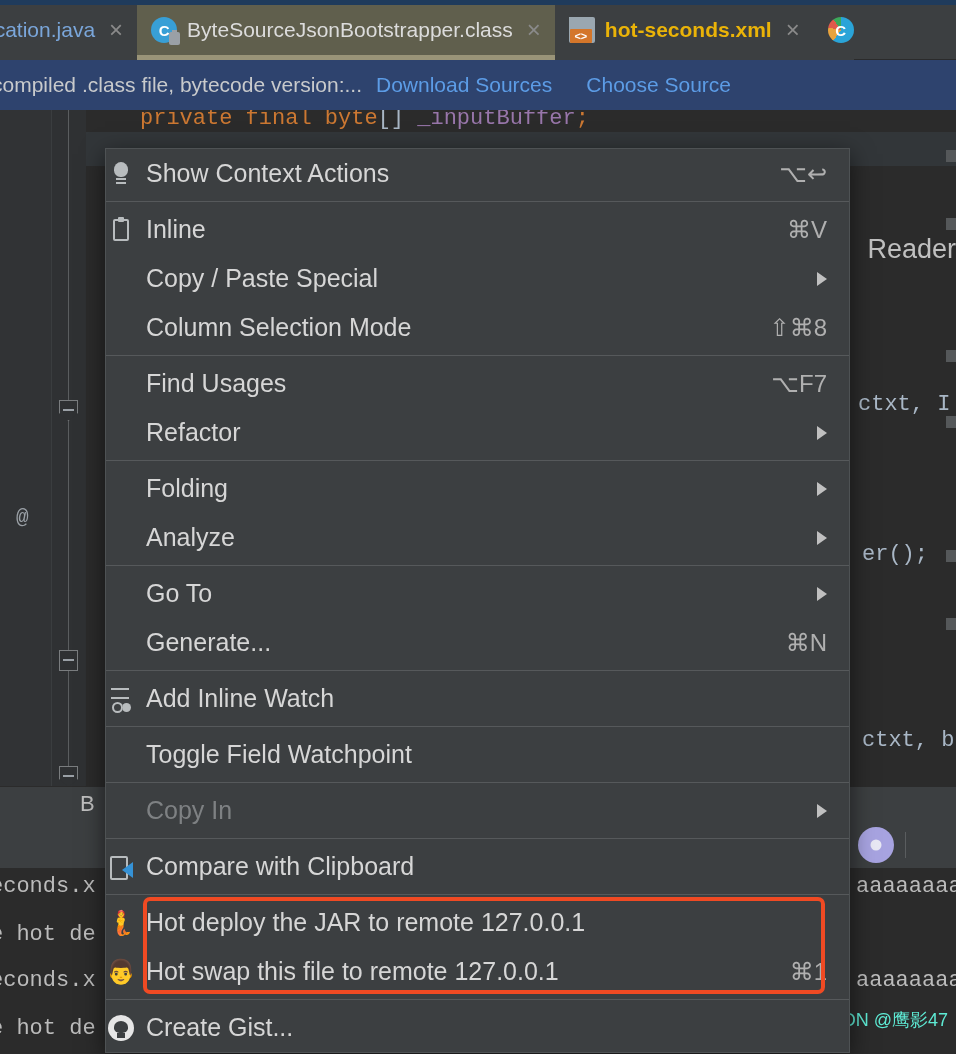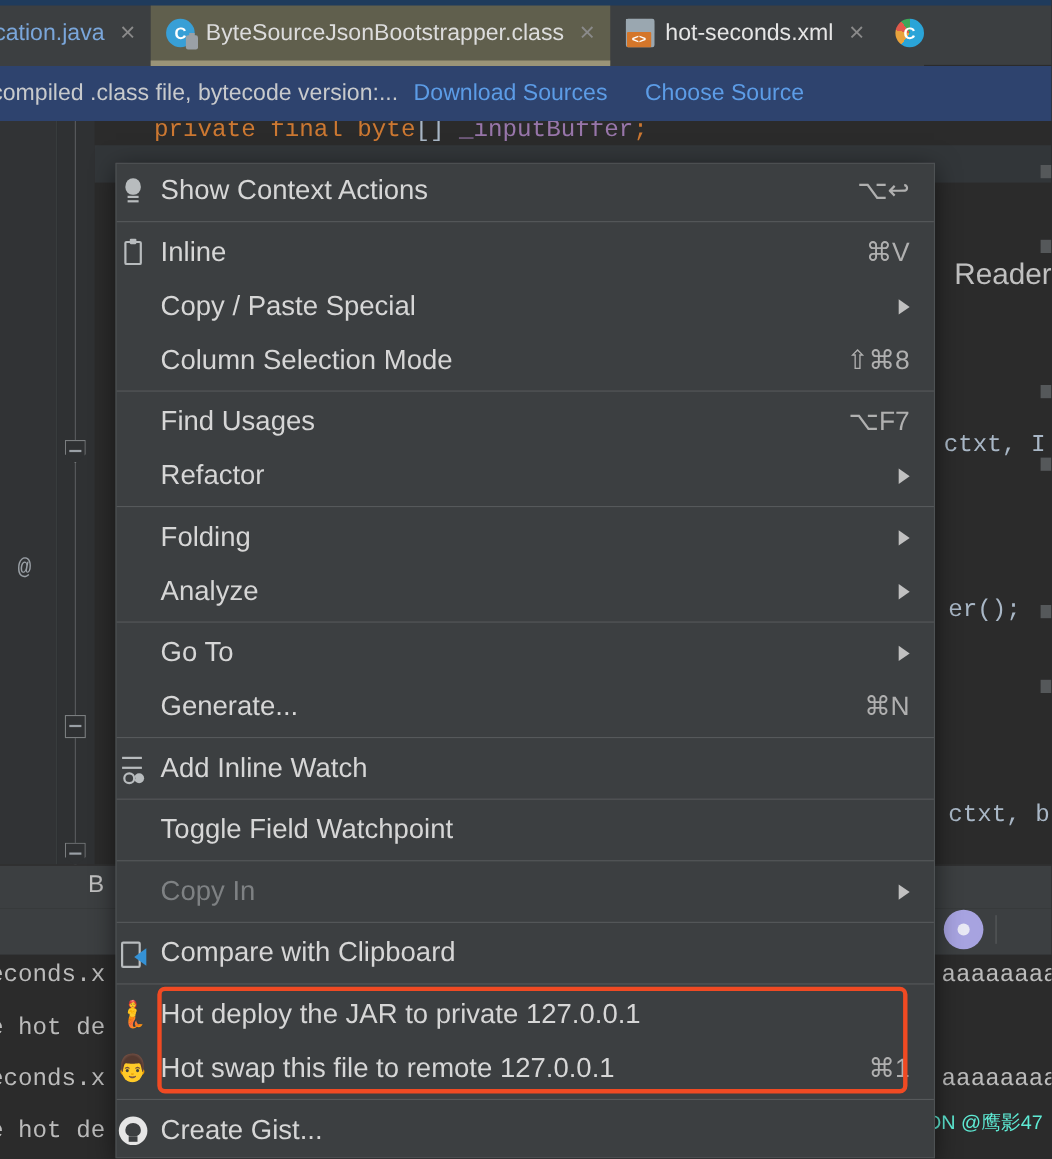--- a/index.html
+++ b/index.html
@@ -24,21 +24,21 @@
   }
   .tab.inactive { background: #3c3f41; }
   .tab.active-olive { background: #605f4d; }
   .tab.dark { background: #3c3f41; }
   .tab.active-olive::after {
     content:""; position:absolute; left:0; right:0; bottom:0; height:5px;
     background:#9a9478;
   }
   .tab-label-blue { color: #7aa6da; }
   .tab-label-white { color: #dcdcdc; }
-  .tab-label-red { color: #e5e5e5; }
+  .tab-label-red { color: #eab308; font-weight: bold; }
   .tab-close {
     color: #8a8a8a; font-size: 24px; line-height: 1; font-weight: 300;
     margin-left: 4px; cursor: pointer;
   }
   .tabbar-topline { position:absolute; left:0; top:0; width:956px; height:5px; background:#1f3b5c; z-index:5;}
 
   
   .ic { width: 26px; height: 26px; flex: 0 0 26px; position: relative; display:block; }
   .ic-class { border-radius: 50%; background: #389fd6; position: relative; overflow: visible;}
   .ic-class::before{
@@ -411,21 +411,21 @@
         <span class="mi-icon">
           <span class="g-cmpclip"></span>
         </span>
         <span class="mi-label">Compare with Clipboard</span>
       </div>
       <div class="mi-sep"></div>
       <div class="mi">
         <span class="mi-icon">
           <span class="g-emoji">🧜</span>
         </span>
-        <span class="mi-label">Hot deploy the JAR to private 127.0.0.1</span>
+        <span class="mi-label">Hot deploy the JAR to remote 127.0.0.1</span>
       </div>
       <div class="mi">
         <span class="mi-icon">
           <span class="g-emoji">👨</span>
         </span>
         <span class="mi-label">Hot swap this file to remote 127.0.0.1</span>
         <span class="mi-accel">⌘1</span>
       </div>
       <div class="mi-sep"></div>
       <div class="mi">

